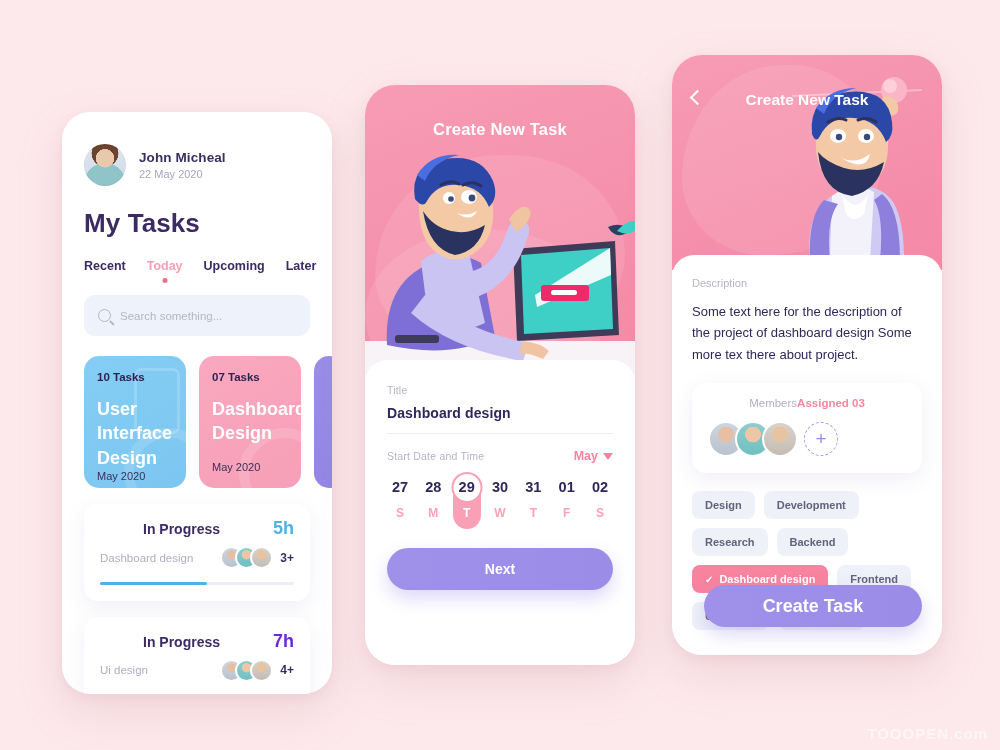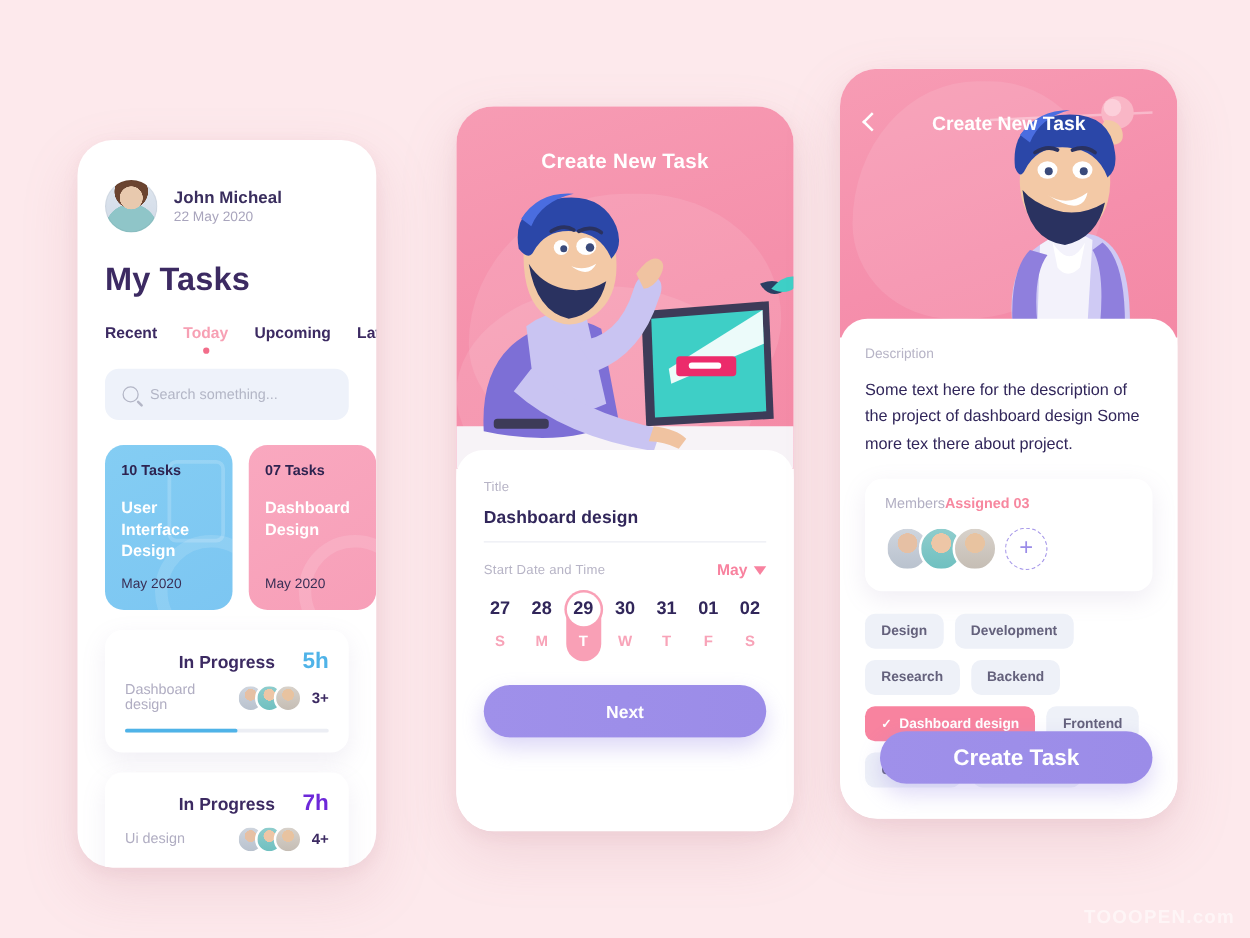--- a/index.html
+++ b/index.html
@@ -12,21 +12,21 @@
   #stage { position: relative; width: 1000px; height: 750px; }
 
   
   .phone {
     position: absolute;
     border-radius: 30px;
     overflow: hidden;
     background: #fff;
     box-shadow: 0 18px 45px rgba(190,120,140,.18), 0 4px 12px rgba(190,120,140,.10);
   }
-  #phone1 { left: 62px;  top: 112px; width: 239px; height: 582px; border-radius: 28px; }
+  #phone1 { left: 62px;  top: 112px; width: 270px; height: 582px; border-radius: 28px; }
   #phone2 { left: 365px; top: 85px;  width: 270px; height: 580px; border-radius: 30px; }
   #phone3 { left: 672px; top: 55px;  width: 270px; height: 600px; border-radius: 30px; }
 
   
   .p1-inner { padding: 20px 22px 0 22px; height: 100%; position: relative; }
   .profile-row { display: flex; align-items: center; gap: 13px; margin-top: 12px; }
   .avatar-lg {
     width: 42px; height: 42px; border-radius: 50%;
     background: radial-gradient(circle at 50% 34%, #e8c9ae 0 26%, transparent 27%),
                 radial-gradient(circle at 50% 22%, #6b4430 0 34%, transparent 35%),
@@ -69,21 +69,21 @@
   .cat-card.purple { background: linear-gradient(150deg,#9a8de6,#9286e3); width: 30px; }
   .cat-card .deco {
     position:absolute; border-radius:50%; border: 10px solid rgba(255,255,255,.13);
     width: 90px; height: 90px; right: -28px; bottom: -30px;
   }
   .cat-card .deco2 {
     position:absolute; width:46px; height:66px; border-radius:7px;
     border:3px solid rgba(255,255,255,.18); right:6px; top:12px;
   }
   .cat-num { font-size: 11.5px; color: #2d2350; font-weight: 600; position: relative; }
-  .cat-name { font-size: 13px; color: #fff; font-weight: 600; line-height: 1.35; margin-top: 14px; position: relative; }
+  .cat-name { font-size: 18px; color: #fff; font-weight: 600; line-height: 1.35; margin-top: 14px; position: relative; }
   .cat-date { font-size: 11px; color: #3a2f56; margin-top: auto; position: relative; }
 
   .prog-card {
     margin-top: 16px; background: #fff; border-radius: 14px; padding: 14px 16px 16px 16px;
     box-shadow: 0 7px 20px rgba(150,130,180,.13);
   }
   .prog-top { display: flex; justify-content: space-between; align-items: baseline; padding-left: 43px; }
   .prog-title { font-size: 14px; font-weight: 700; color: #3c2a62; }
   .prog-hours { font-size: 18px; font-weight: 700; }
   .prog-hours.blue { color: #4fb3e8; }
@@ -168,21 +168,21 @@
   .p3-sheet {
     position: absolute; left:0; right:0; top: 200px; bottom: 0;
     background: #fff; border-radius: 22px 22px 30px 30px; padding: 22px 20px 0 20px;
   }
   .desc-label { font-size: 11px; color: #b7b4c6; }
   .desc-text { font-size: 13px; color: #31265a; line-height: 1.65; margin-top: 12px; font-weight:500;}
   .members-card {
     margin-top: 18px; border-radius: 14px; background: #fff; padding: 14px 16px 16px 16px;
     box-shadow: 0 6px 20px rgba(150,130,180,.14);
   }
-  .mem-top { display: flex; justify-content: flex-start; align-items: baseline; }
+  .mem-top { display: flex; justify-content: center; align-items: baseline; }
   .mem-label { font-size: 11.5px; color: #b2afc3; }
   .mem-assigned { font-size: 11.5px; color: #f7879f; font-weight: 600; }
   .mem-avs { display: flex; align-items: center; margin-top: 12px; }
   .mav { width: 36px; height: 36px; border-radius: 50%; border: 2px solid #fff; margin-left: -9px; flex:none; }
   .mav:first-child { margin-left: 0; }
   .addbtn {
     width: 34px; height: 34px; border-radius: 50%; border: 1.6px dashed #a99bea;
     margin-left: 6px; display: flex; align-items: center; justify-content: center;
     color: #9b8ce8; font-size: 19px; line-height: 0; cursor: pointer; flex:none;
   }

